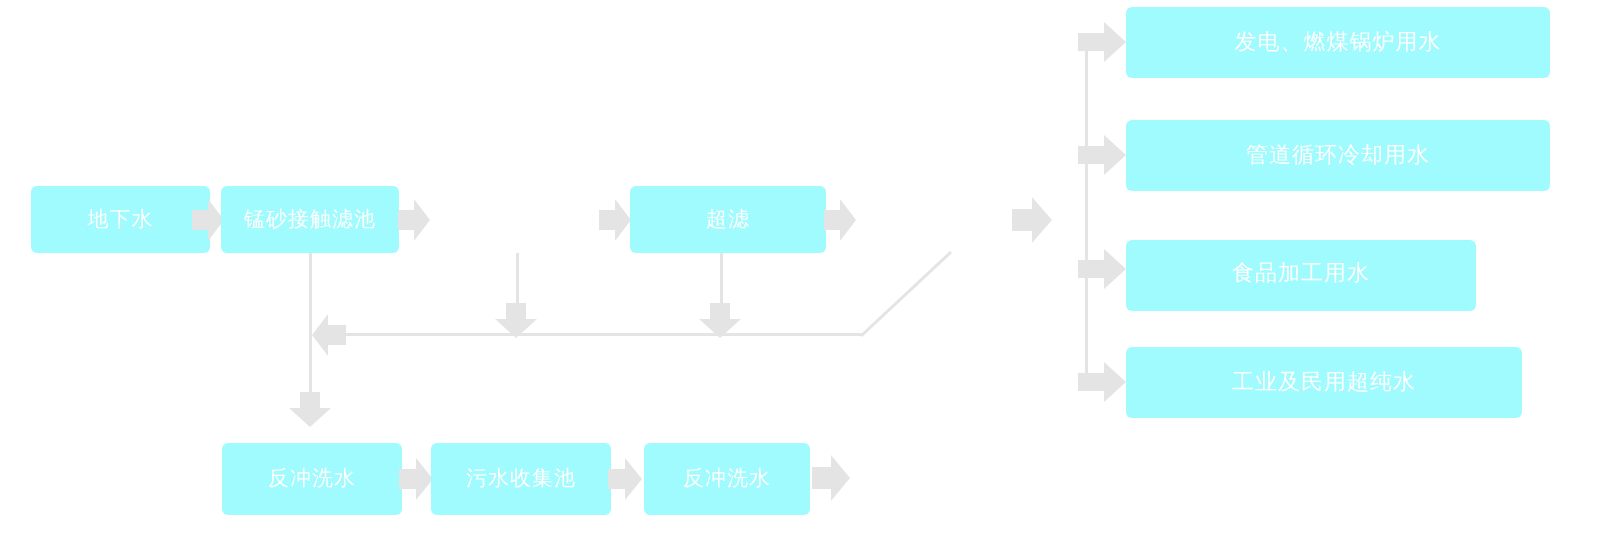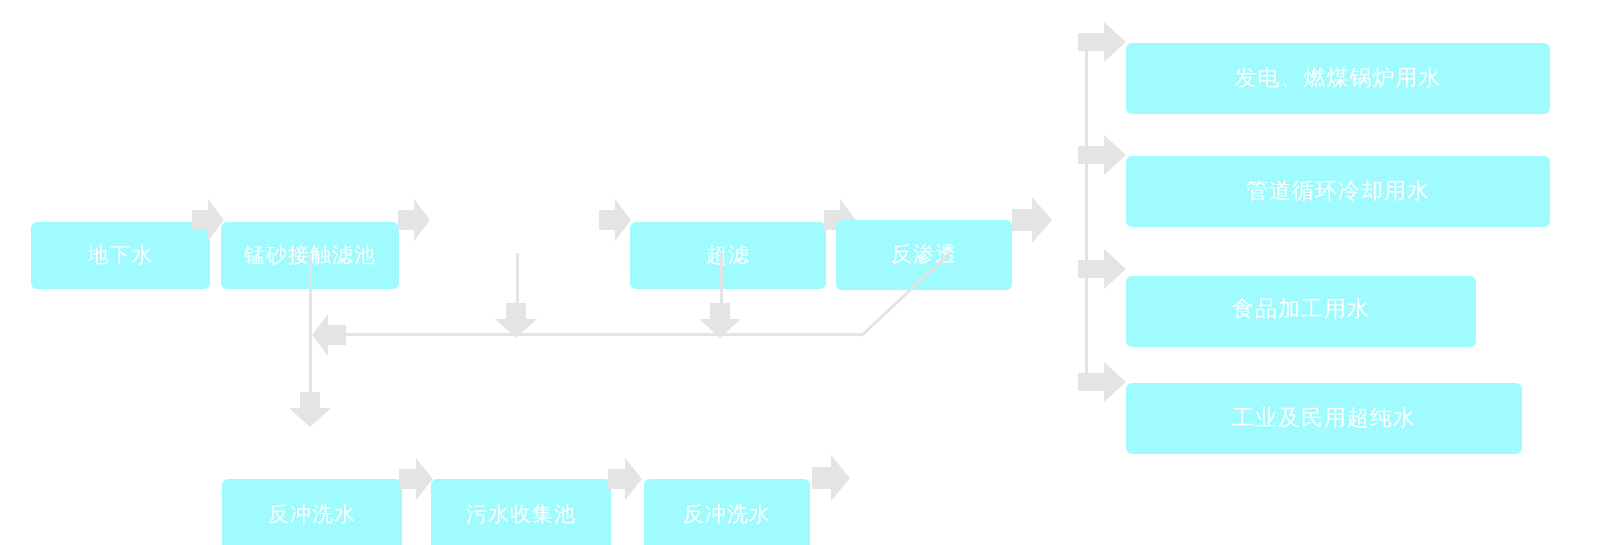--- a/index.html
+++ b/index.html
@@ -21,21 +21,20 @@
     border-radius: 6px;
     display: flex;
     align-items: center;
     justify-content: center;
     color: #ffffff;
     font-size: 21px;
     letter-spacing: 1px;
     box-sizing: border-box;
     text-align: center;
     line-height: 1.2;
-    margin-top: 36px;
   }
   .node.wide { font-size: 22px; }
   .arrow-r, .arrow-l, .arrow-d {
     position: absolute;
   }
   .arrow-r svg, .arrow-l svg, .arrow-d svg { display:block; }
   .conn {
     position: absolute;
     background: #E4E4E4;
   }
@@ -81,23 +80,20 @@
   <div class="node" style="left:630px; top:186px; width:196px; height:67px;">
     <span>超滤</span>
   </div>
 
   <div class="arrow-r" style="left:824px; top:196px; width:32px; height:48px;">
     <svg width="32" height="48" viewBox="0 0 32 48">
         <path d="M0,14 L16,14 L16,3 L32,24 L16,45 L16,34 L0,34 Z" fill="#E4E4E4"></path>
       </svg>
   </div>
 
-  <div class="node" style="left:836px; top:184px; width:176px; height:70px;">
-    <span>反渗透</span>
-  </div>
 
   <div class="arrow-r" style="left:1012px; top:195px; width:40px; height:50px;">
     <svg width="40" height="50" viewBox="0 0 40 50">
         <path d="M0,14 L20,14 L20,2 L40,25 L20,48 L20,36 L0,36 Z" fill="#E4E4E4"></path>
       </svg>
   </div>
 
   <div class="conn conn-v" style="left:1085px; top:40px; height:343px;"></div>
 
   <div class="conn conn-h" style="left:1085px; top:40px; width:22px;"></div>

